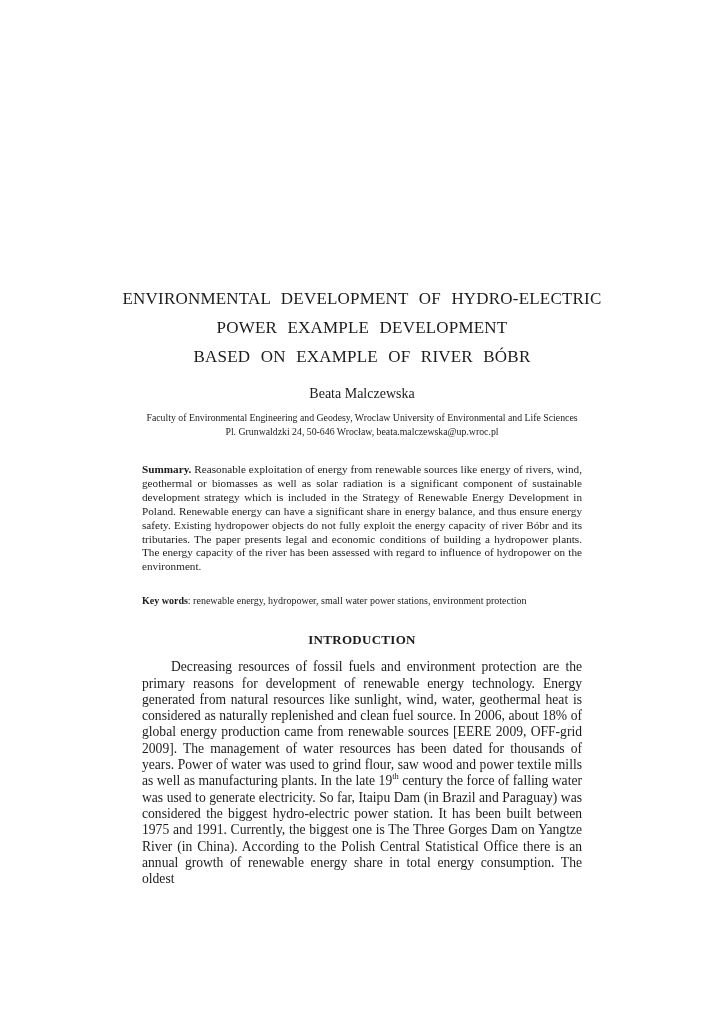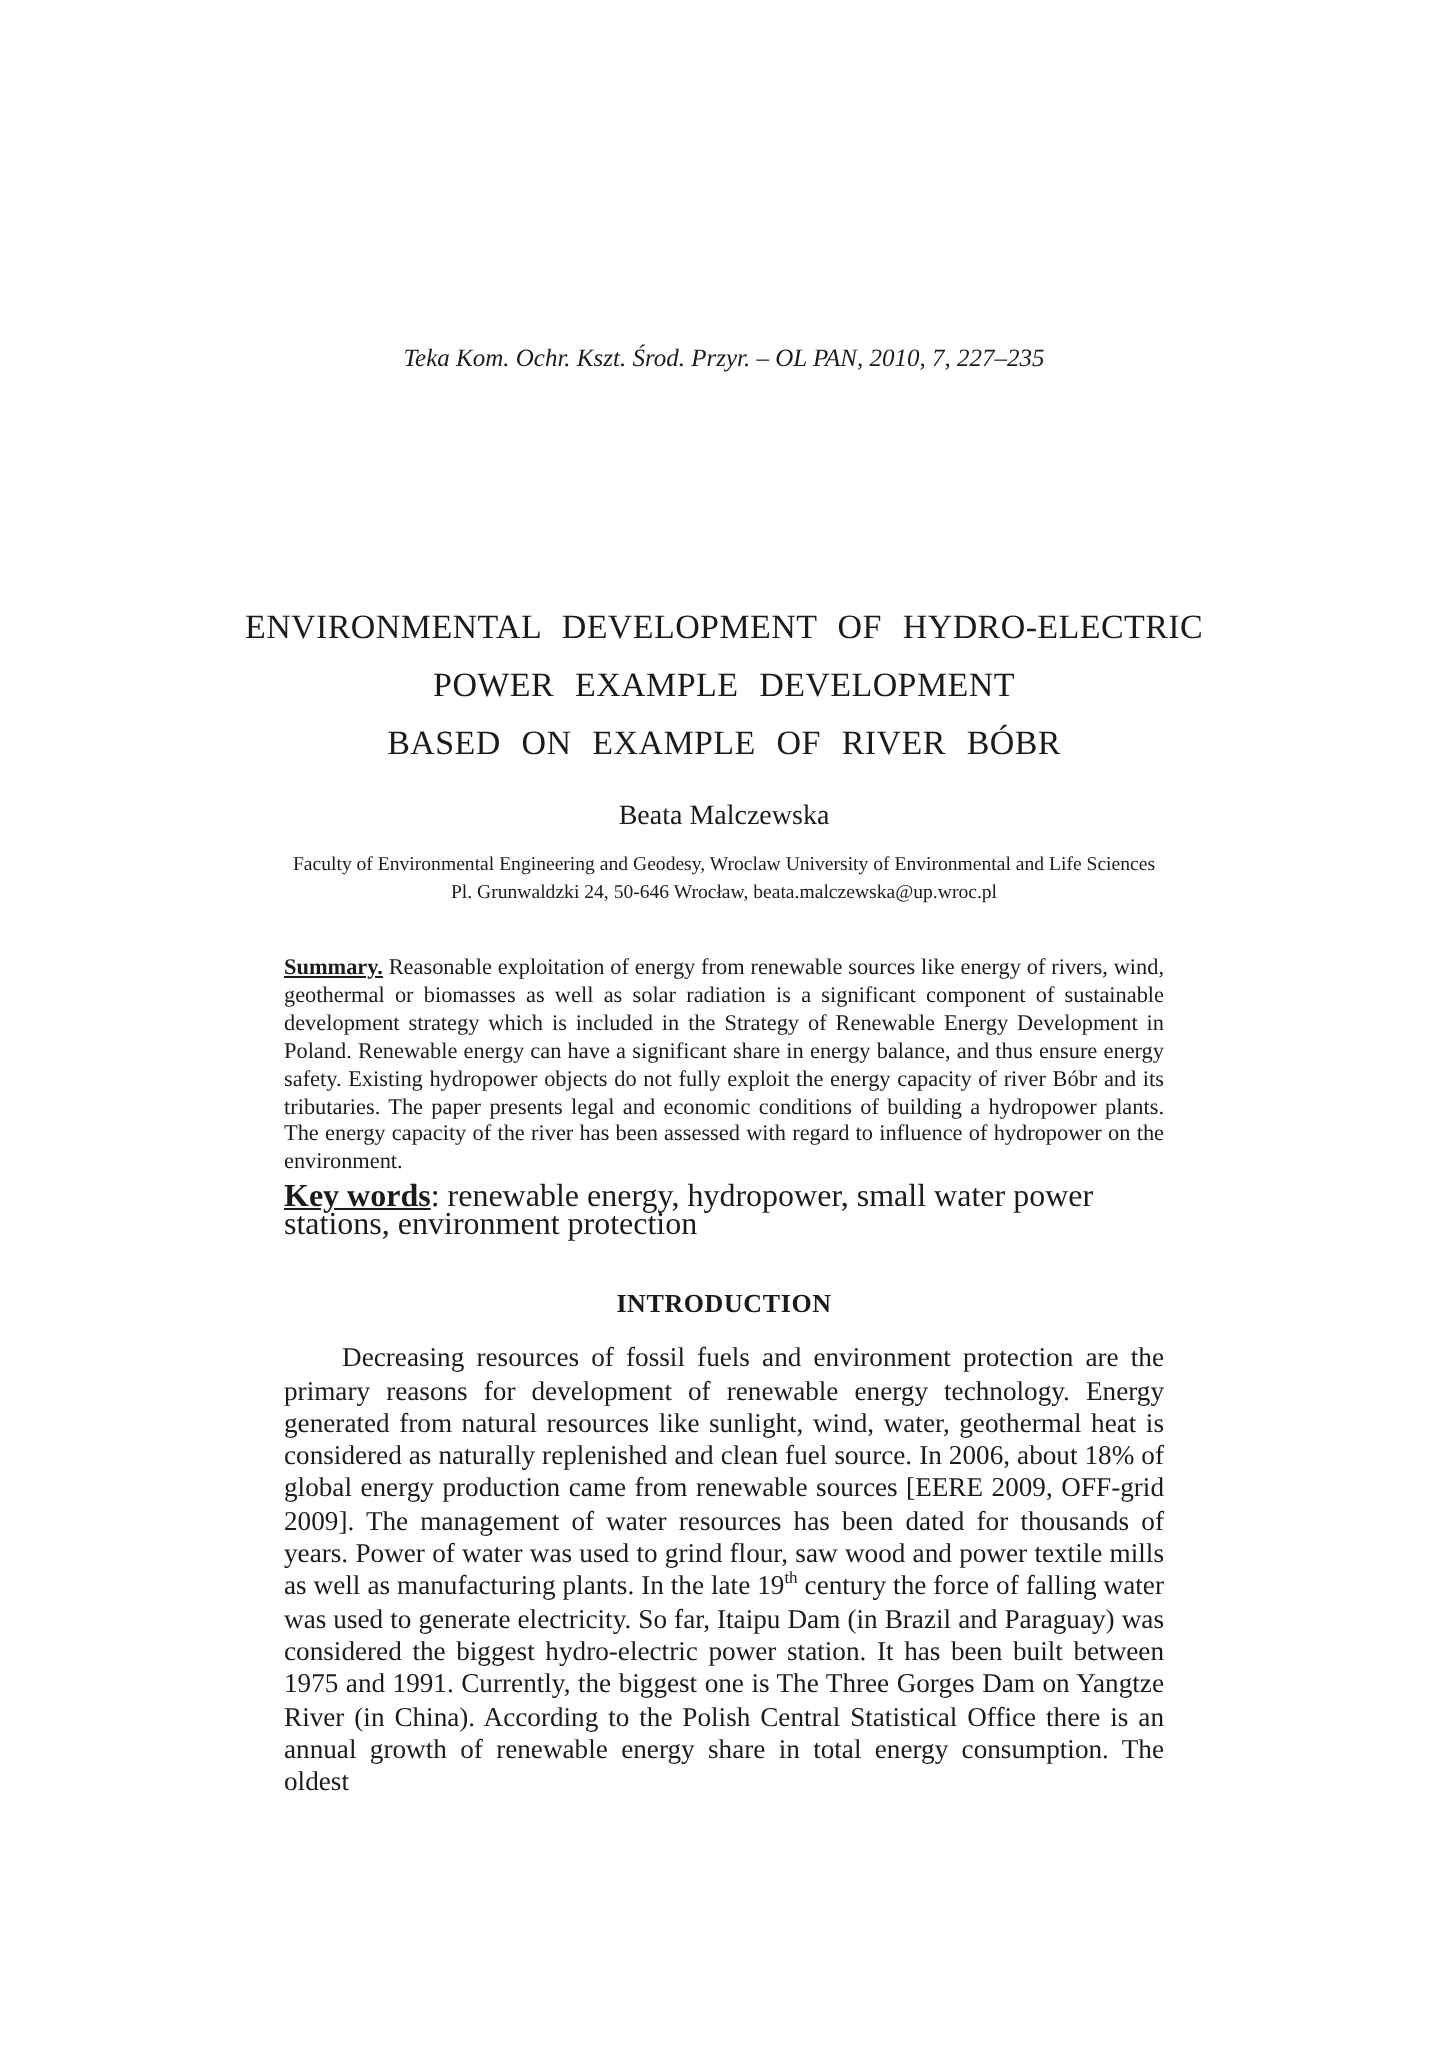--- a/index.html
+++ b/index.html
@@ -47,22 +47,22 @@
     line-height: 14px;
   }
   .affiliation span { display: block; }
   .summary {
     margin: 24px 0 0 0;
     font-size: 11.2px;
     line-height: 13.9px;
     text-align: justify;
   }
   .keywords {
-    margin: 3px 0 0 0;
-    font-size: 16px;
+    margin: 20px 0 0 0;
+    font-size: 10px;
     line-height: 14px;
     text-align: left;
   }
   .section-heading {
     margin: 24px 0 0 0;
     text-align: center;
     font-weight: bold;
     font-size: 13px;
     line-height: 15px;
     letter-spacing: 0.3px;
@@ -72,28 +72,27 @@
     font-size: 13.6px;
     line-height: 16.3px;
     text-align: justify;
     text-indent: 29px;
   }
   .body-para sup {
     font-size: 8.5px;
     line-height: 0;
     vertical-align: super;
   }
-  b { font-weight: bold; text-decoration: underline; }
+  b { font-weight: bold; }
 </style>
 </head>
 <body>
 
 <div class="page">
 
-  <div class="journal-ref">Teka Kom. Ochr. Kszt. Środ. Przyr. – OL PAN, 2010, 7, 227–235</div>
 
   <h1 class="title">
     <span class="title-line">ENVIRONMENTAL DEVELOPMENT OF HYDRO-ELECTRIC</span>
     <span class="title-line">POWER EXAMPLE DEVELOPMENT</span>
     <span class="title-line">BASED ON EXAMPLE OF RIVER BÓBR</span>
   </h1>
 
   <div class="author">Beata Malczewska</div>
 
   <div class="affiliation">

